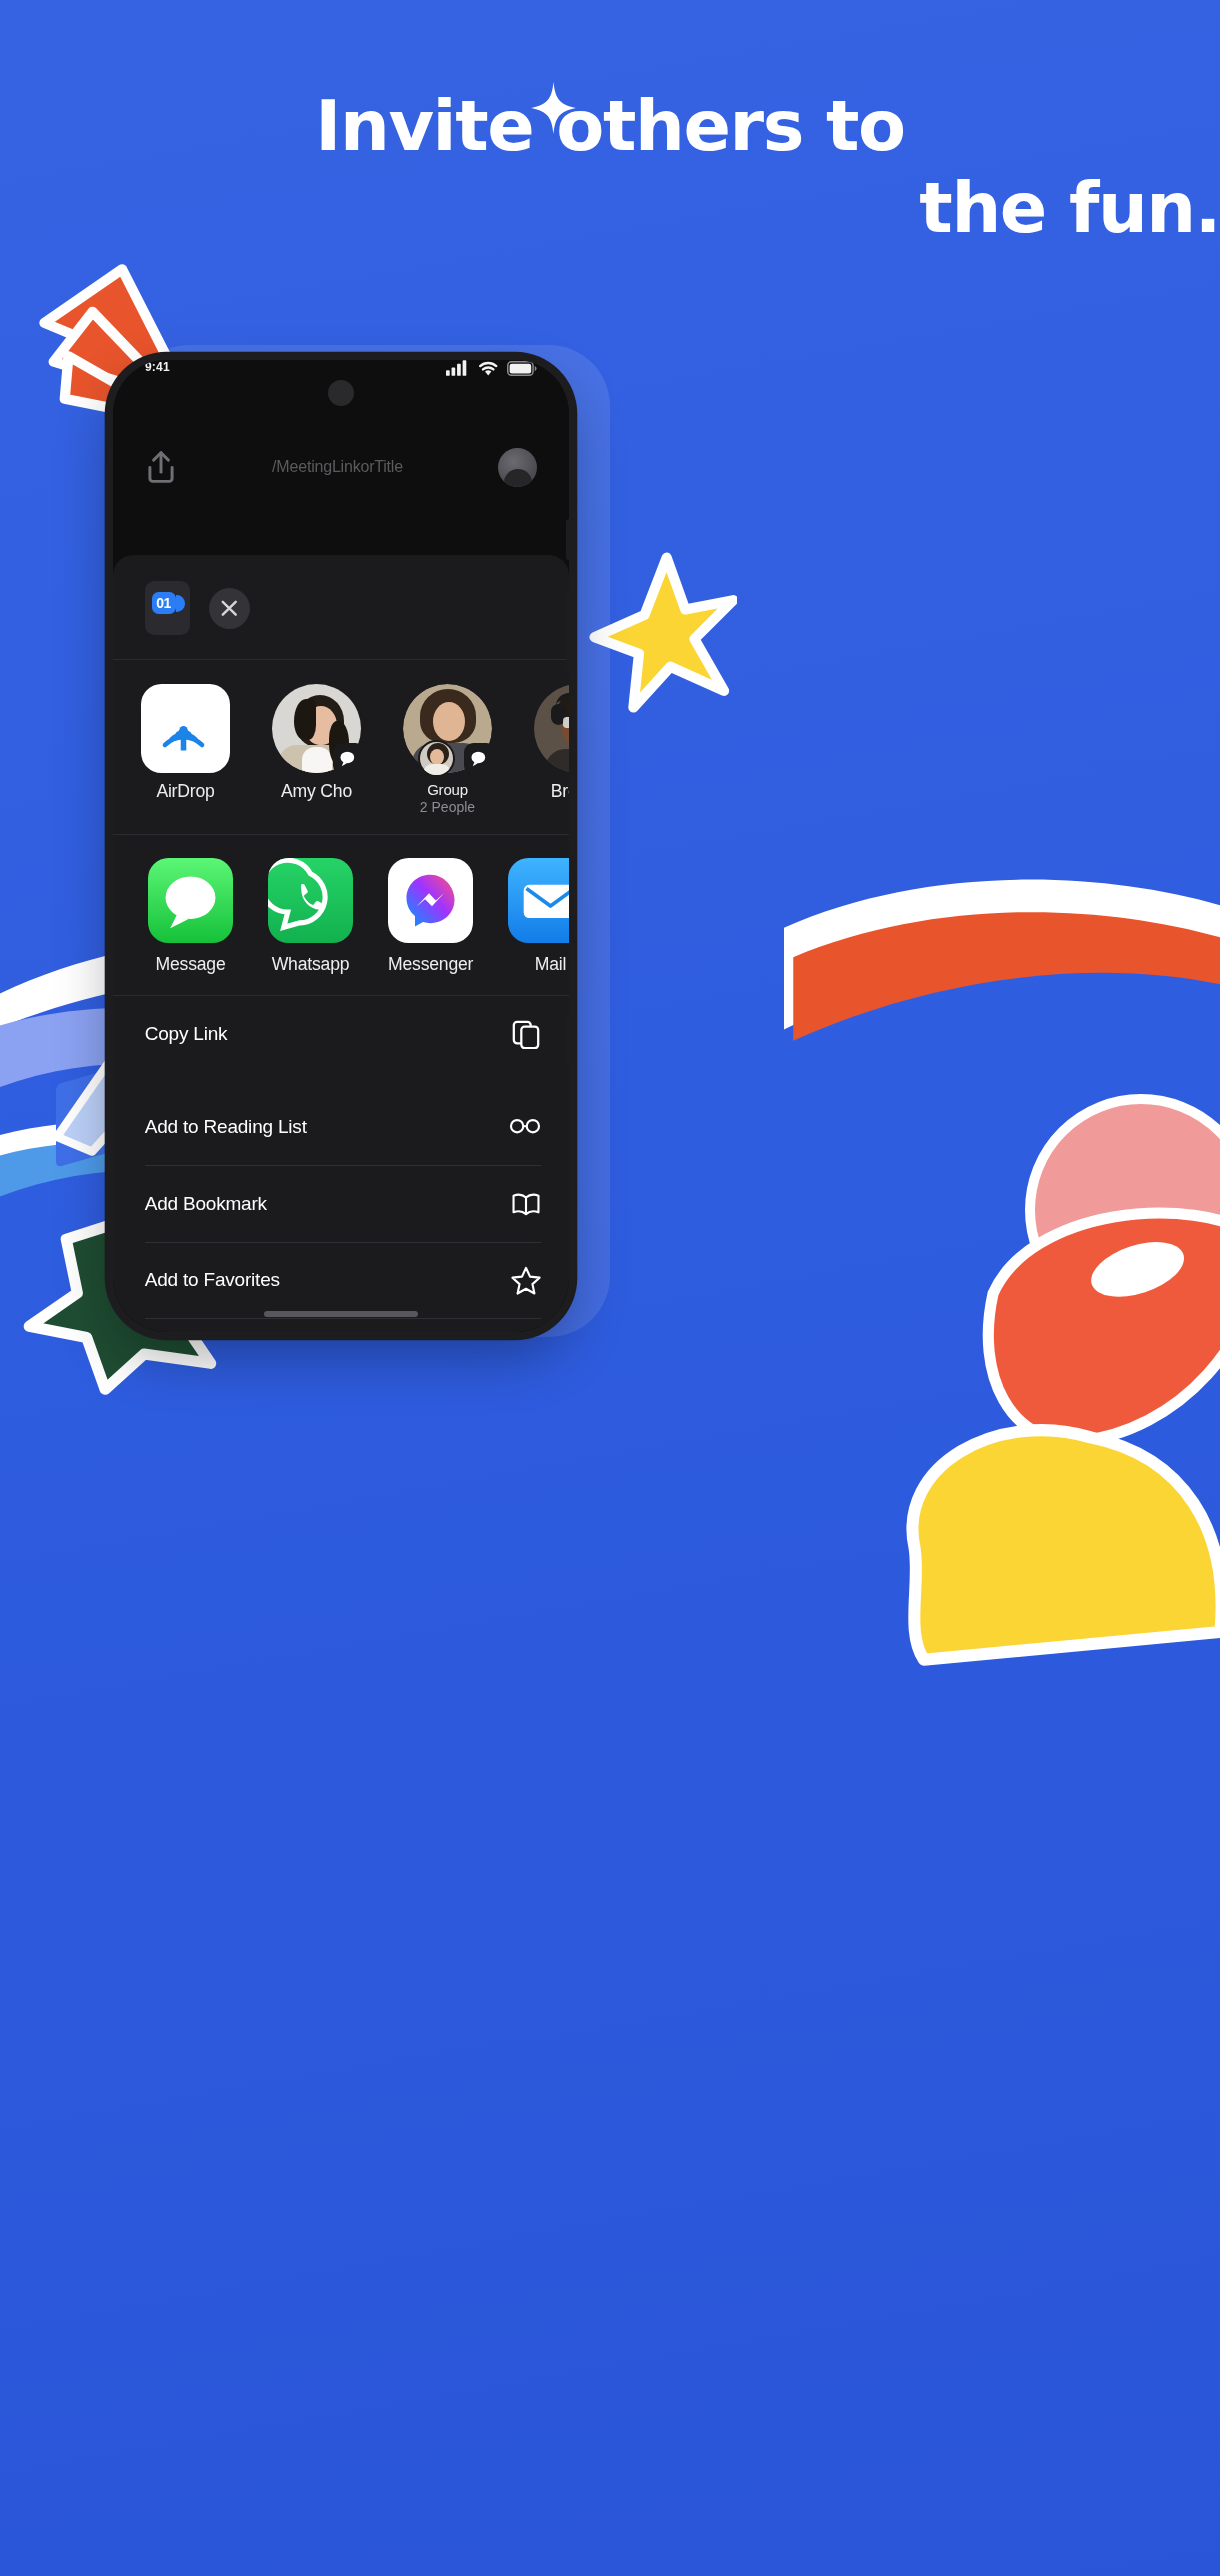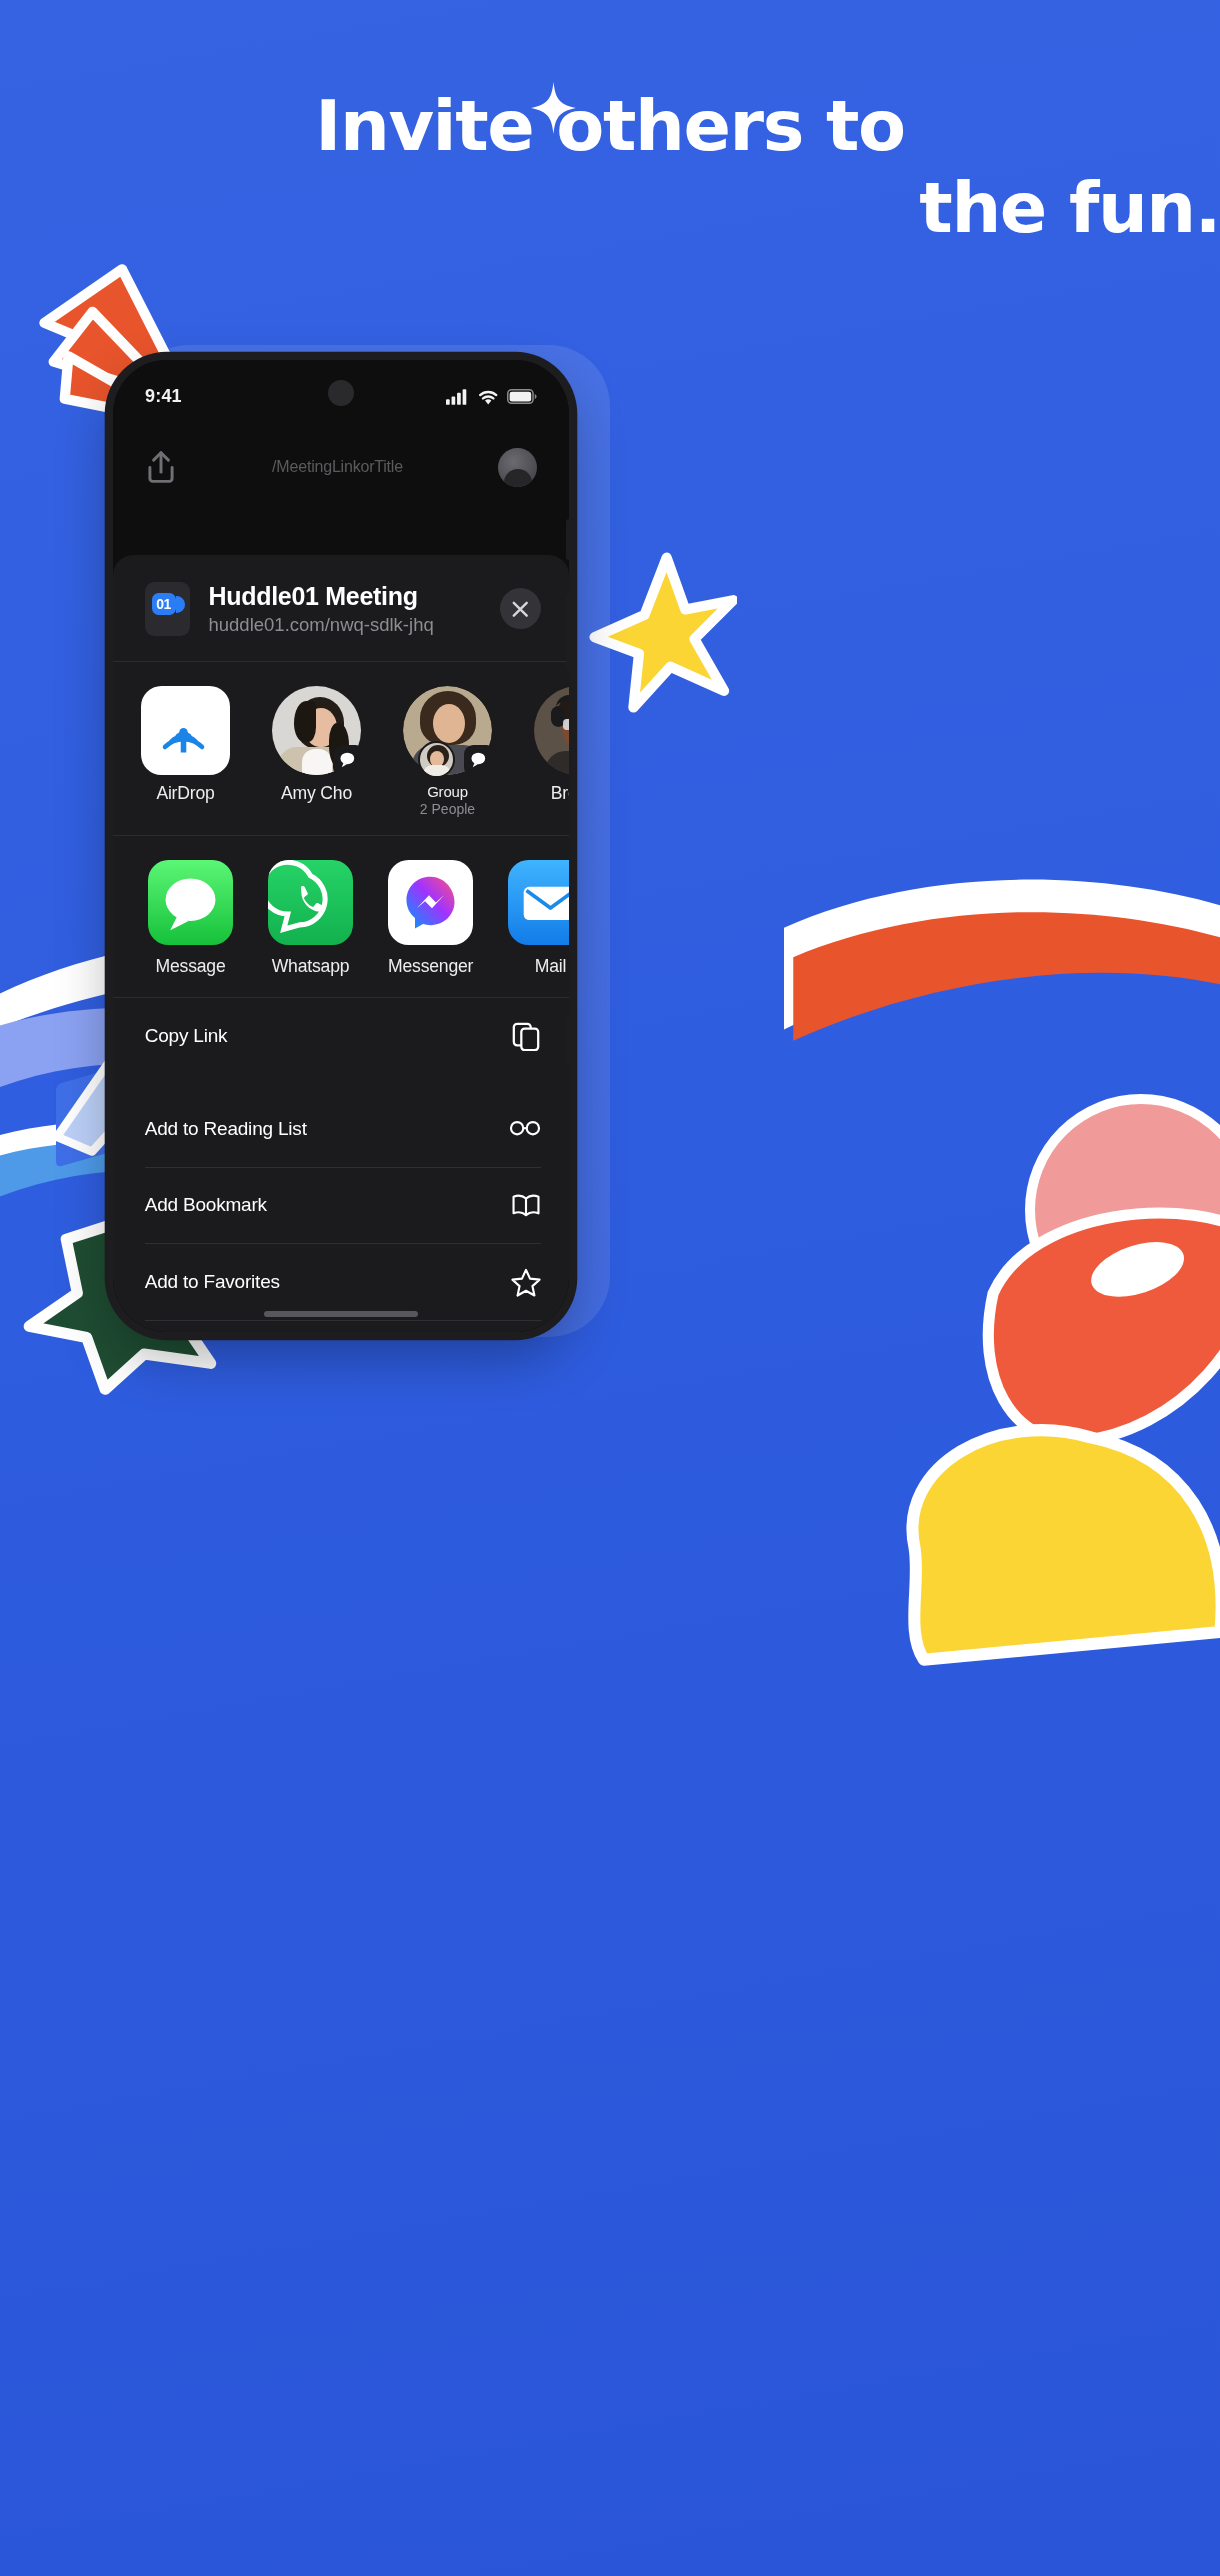--- a/index.html
+++ b/index.html
@@ -55,23 +55,23 @@
     z-index:10;overflow:hidden;
   }
   .phone-btn{position:absolute;background:#1d1d1f;border-radius:2.8px;z-index:11;}
   .btn-r1{left:566px;top:519px;width:6.5px;height:41px;}
   .btn-r2{left:566px;top:593px;width:6.5px;height:76px;}
   .btn-r3{left:566px;top:1015px;width:6.5px;height:48px;}
 
   .screen{position:absolute;inset:0;background:#0e0e0f;border-radius:46px;overflow:hidden;}
 
   
-  .statusbar{position:absolute;left:0;right:0;top:8px;height:57px;display:flex;align-items:center;
+  .statusbar{position:absolute;left:0;right:0;top:0;height:57px;display:flex;align-items:flex-start;
     justify-content:space-between;padding:0 32px;box-sizing:border-box;color:#f2f2f2;
-    font-size:18px;font-weight:600;}
+    font-size:12px;font-weight:600;}
   .sb-time{letter-spacing:0.2px;}
   .sb-right{display:flex;align-items:center;gap:8.3px;}
   .notch{position:absolute;left:50%;top:20.4px;transform:translateX(-50%);width:26px;height:26px;
     border-radius:50%;background:#2a2a2c;}
 
   
   .browser-bar{position:absolute;left:0;right:0;top:57px;height:100px;
     display:flex;align-items:center;justify-content:space-between;padding:0 32px;box-sizing:border-box;}
   .bb-title{color:#5b5b5e;font-size:16px;letter-spacing:-0.2px;}
   .avatar{width:39px;height:39px;border-radius:50%;
@@ -265,24 +265,20 @@
         <div class="avatar"></div>
       </div>
 
       <div class="sheet">
 
         <div class="sheet-head">
           <div class="hd-icon">
             <div class="cam-body">01</div>
             <div class="cam-lens"></div>
           </div>
-          <div class="hd-text">
-            <div class="hd-title">Huddle01 Meeting</div>
-            <div class="hd-url">huddle01.com/nwq-sdlk-jhq</div>
-          </div>
           <div class="closebtn">
             <svg width="18.5" height="18.5" viewBox="0 0 20 20">
               <path d="M3 3 L17 17 M17 3 L3 17" stroke="#d5d5da" stroke-width="2.6" stroke-linecap="round"></path>
             </svg>
           </div>
         </div>
         <div class="divider"></div>
 
         <div class="contacts">
 

